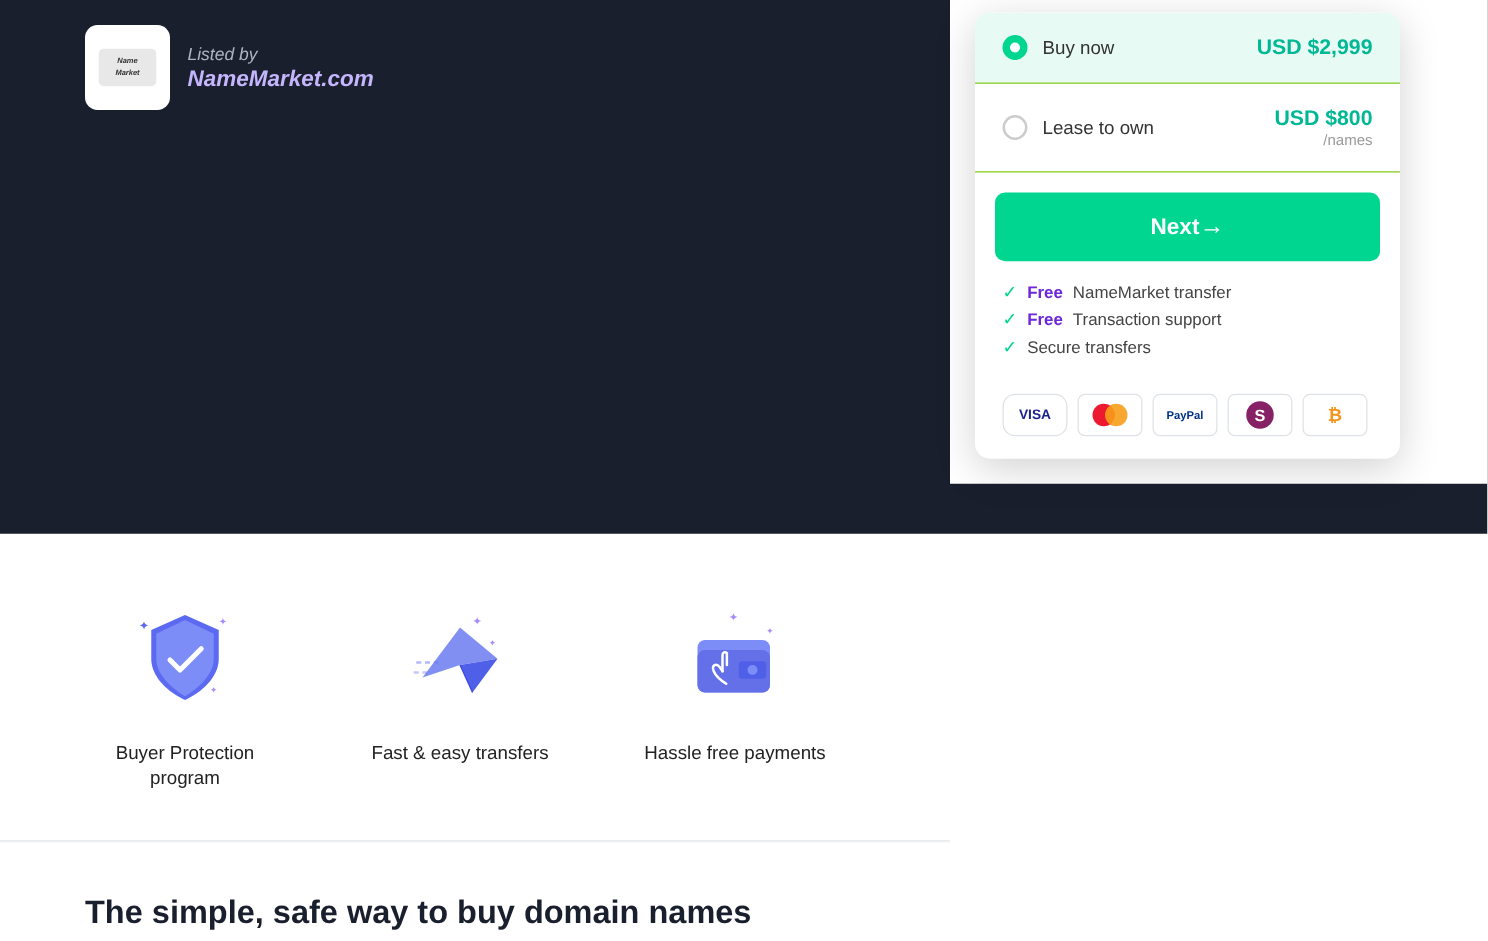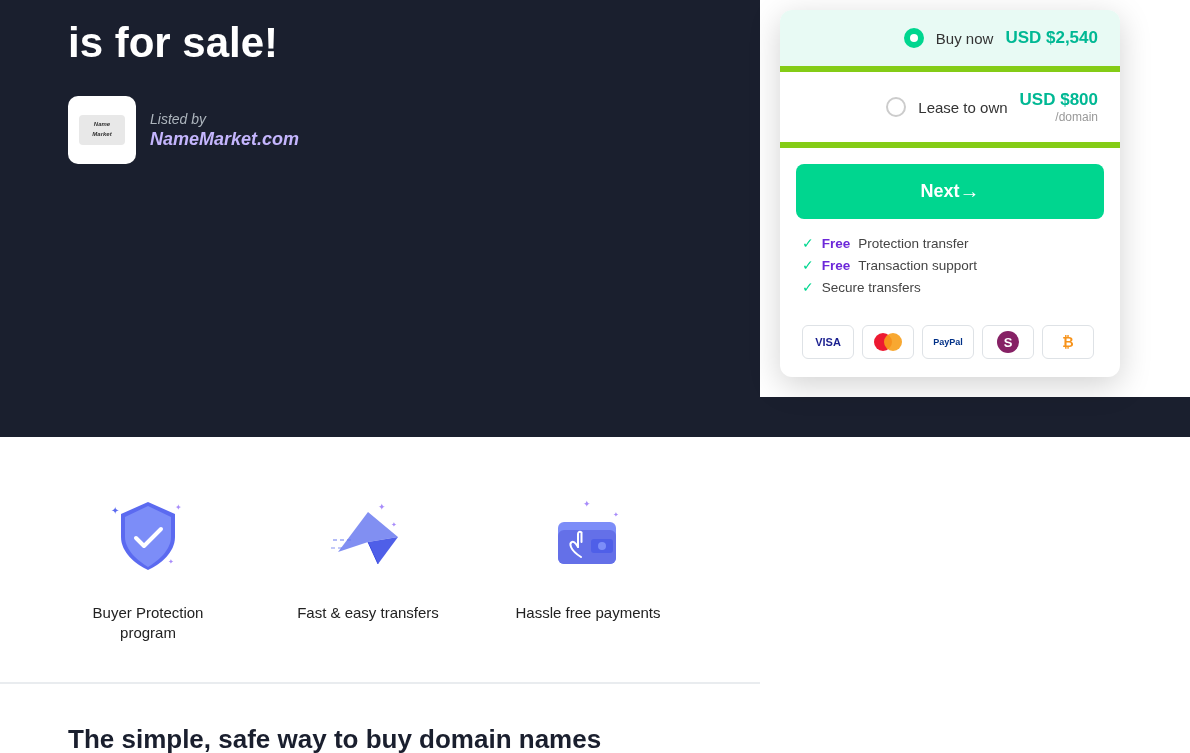--- a/index.html
+++ b/index.html
@@ -77,25 +77,24 @@
       margin-top: -10px;
     }
 
     .pricing-options {
       padding: 0;
     }
 
     .pricing-option {
       display: flex;
       align-items: center;
-      justify-content: flex-end;
+      justify-content: space-between;
       padding: 18px 22px;
-      border-bottom: 6px solid #84cc16;
+      border-bottom: 1px solid #84cc16;
       cursor: pointer;
-      gap: 12px;
     }
 
     .pricing-option.selected {
       background: #e8faf4;
     }
 
     .pricing-option .option-left {
       display: flex;
       align-items: center;
       gap: 12px;
@@ -206,21 +205,21 @@
       height: 34px;
       display: flex;
       align-items: center;
       justify-content: center;
       font-size: 10px;
       font-weight: 700;
       color: #444;
       background: #fff;
     }
 
-    .payment-icon.visa { color: #1a1f8f; font-size: 11px; font-weight: 900; }
+    .payment-icon.visa { color: #1a1f8f; font-size: 11px; font-weight: 900; border-radius: 10px; }
     .payment-icon.mc { 
       background: #fff;
     }
     .mc-circles {
       display: flex;
     }
     .mc-circle1 {
       width: 18px;
       height: 18px;
       border-radius: 50%;
@@ -313,21 +312,20 @@
   </style>
 </head>
 <body>
 
 <div class="page-wrapper">
 
   <div class="top-section">
     <div class="main-layout">
 
       <div class="top-dark-left">
-        <div class="domain-for-sale">is for sale!</div>
         <div class="listed-by">
           <div class="listed-logo">
             <svg width="50" height="40" viewBox="0 0 50 40">
               <rect x="2" y="5" width="46" height="30" rx="4" fill="#e8e8e8"></rect>
               <text x="25" y="16" text-anchor="middle" font-size="6" font-weight="700" fill="#333">Name</text>
               <text x="25" y="26" text-anchor="middle" font-size="6" font-weight="700" fill="#333">Market</text>
             </svg>
           </div>
           <div class="listed-text">
             <div class="by">Listed by</div>
@@ -341,46 +339,46 @@
 
           <div class="pricing-options">
 
             <div class="pricing-option selected">
               <div class="option-left">
                 <div class="radio-circle active">
                 </div>
                 <span class="option-label">Buy now</span>
               </div>
               <div class="option-price">
-                <span class="price">USD $2,540</span>
+                <span class="price">USD $2,999</span>
               </div>
             </div>
 
             <div class="pricing-option">
               <div class="option-left">
                 <div class="radio-circle"></div>
                 <span class="option-label">Lease to own</span>
               </div>
               <div class="option-price">
                 <span class="price">USD $800</span>
-                <span class="per-month">/domain</span>
+                <span class="per-month">/names</span>
               </div>
             </div>
           </div>
 
           <button class="next-btn">
             <span>Next</span>
             <span class="arrow">→</span>
           </button>
 
           <div class="benefits-list">
             <div class="benefit-item">
               <span class="benefit-check">✓</span>
               <span class="benefit-free">Free</span>
-              <span>Protection transfer</span>
+              <span>NameMarket transfer</span>
             </div>
             <div class="benefit-item">
               <span class="benefit-check">✓</span>
               <span class="benefit-free">Free</span>
               <span>Transaction support</span>
             </div>
             <div class="benefit-item">
               <span class="benefit-check">✓</span>
               <span>Secure transfers</span>
             </div>

